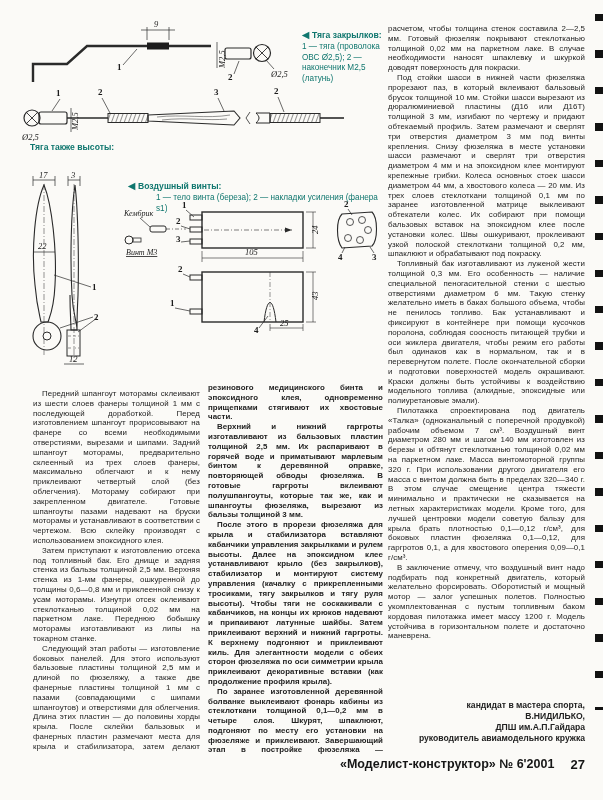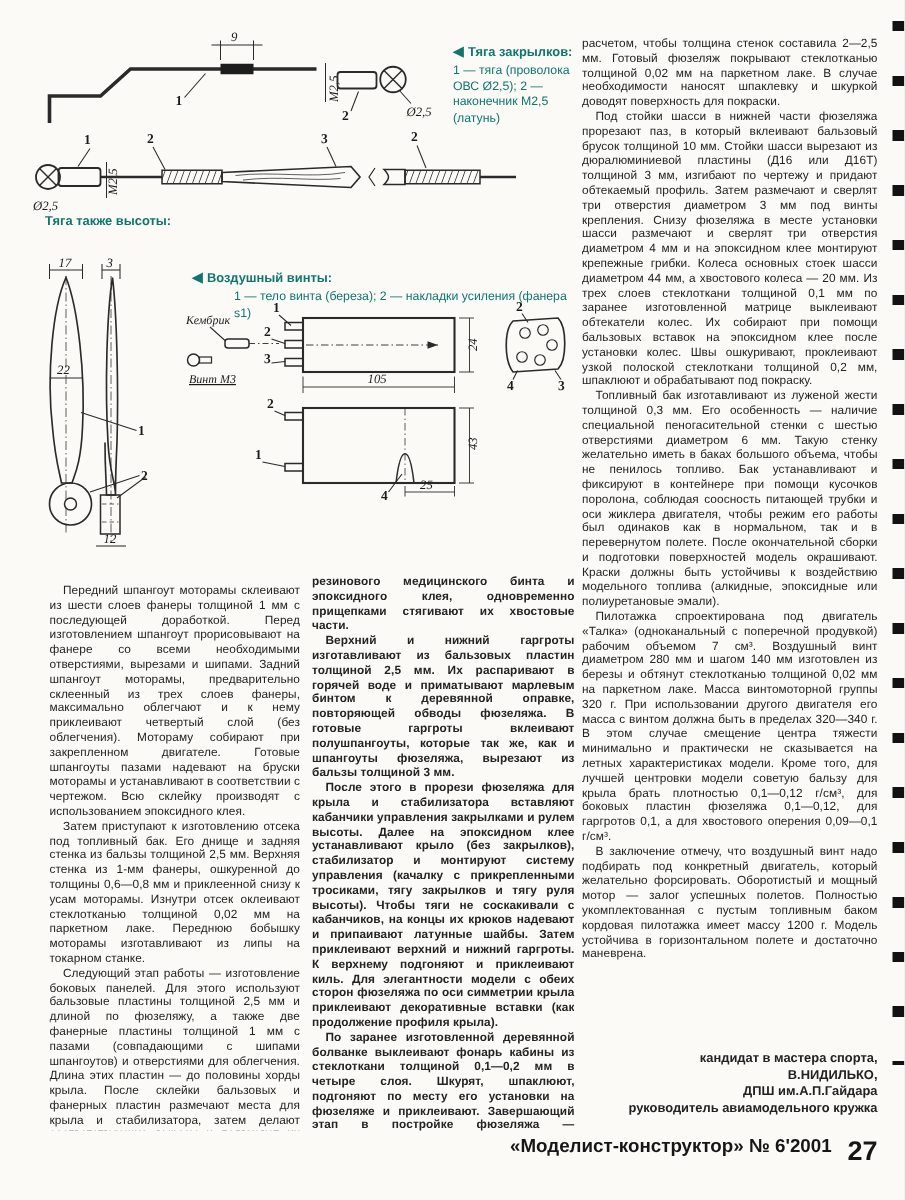--- a/index.html
+++ b/index.html
@@ -18,21 +18,21 @@
   .cap .t{font-weight:bold;font-size:8.6px;}
   .cap .p{font-size:8.2px;line-height:10.5px;}
   .marker{display:inline-block;font-size:9px;transform:scale(1.1);margin-right:3px;}
   
   #sig{left:340px;top:700px;width:245px;text-align:right;font-weight:bold;
        font-size:8.6px;line-height:11px;color:#222;}
   
   #footer{left:324px;top:757px;width:245px;display:flex;justify-content:space-between;
           font-weight:bold;color:#161616;margin-left:16px;}
   #footer .mag{font-size:12.5px;}
-  #footer .pg{font-size:18px;}
+  #footer .pg{font-size:13px;}
   
   #edge-marks{right:0;top:14px;width:8px;height:696px;
       background:repeating-linear-gradient(180deg,#121212 0 7px,transparent 7px 36.5px);}
   svg{overflow:visible;}
   svg text{font-family:"Liberation Serif",serif;fill:#1b1b1b;}
   svg .dim{font-style:italic;font-size:8.5px;}
   svg .num{font-weight:bold;font-size:9px;}
   svg .hand{font-style:italic;font-size:8px;}
   .ln{stroke:#2a2a2a;fill:none;}
 </style>

